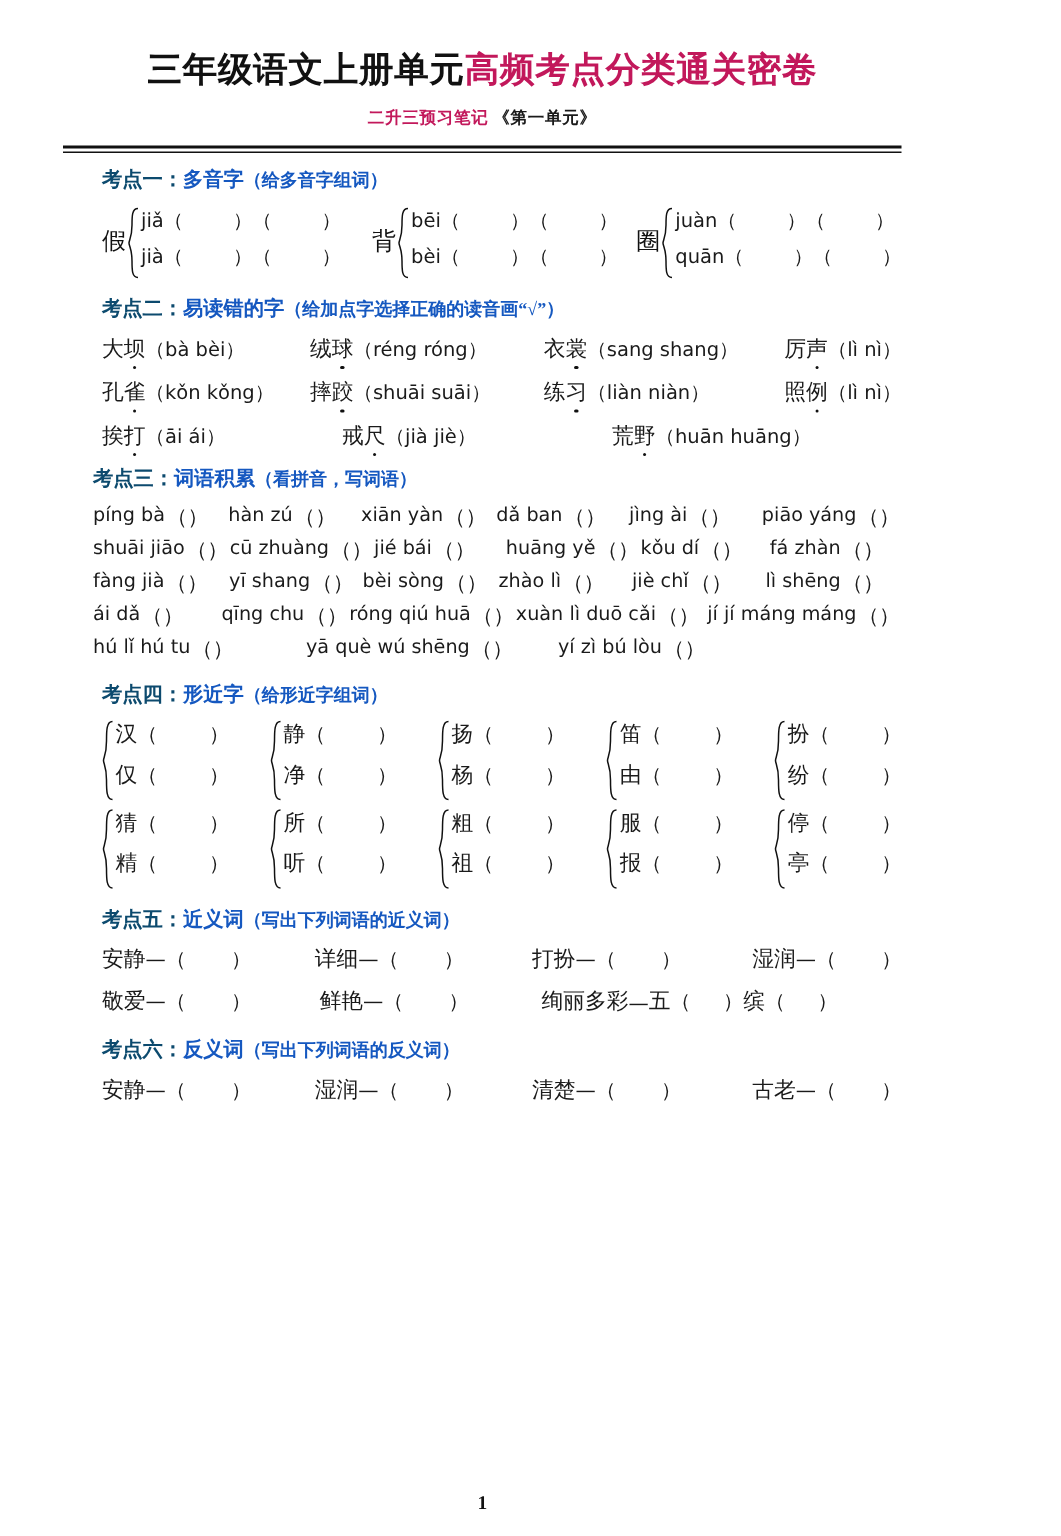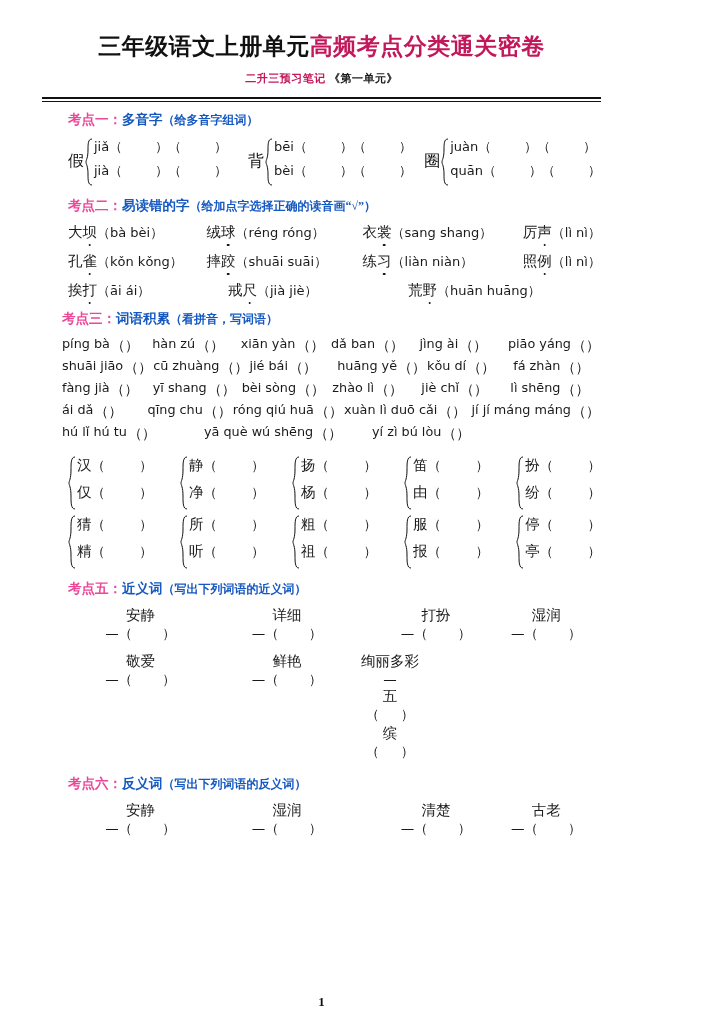--- a/index.html
+++ b/index.html
@@ -66,21 +66,21 @@
     margin-top: 14px;
     padding: 0 26px 0 52px;
   }
   .sec-head {
     font-size: 13.5px;
     font-weight: bold;
     line-height: 1.1;
     white-space: nowrap;
     font-family: "Liberation Serif", "DejaVu Serif", serif;
   }
-  .sec-num   { color: #ec4899; }
+  .sec-num   { color: #0c4a6e; }
   .sec-name  { color: #1558c0; }
   .sec-note  { color: #1558c0; font-size: 12px; font-weight: bold; }
 
   
   .poly-row {
     display: flex;
     margin-top: 10px;
     align-items: stretch;
   }
   .poly-group {
@@ -206,22 +206,21 @@
 
   
   .sa-row {
     display: flex;
     margin-top: 9px;
   }
   .sa-item {
     white-space: nowrap;
     font-size: 14.5px;
     display: flex;
-    align-items: center;
-    flex-direction: column;
+    align-items: flex-end;
   }
   .sa-item .sa-blank {
     font-family: "DejaVu Sans", "Liberation Sans", sans-serif;
     font-size: 13.5px;
   }
 
   
   .page-number {
     position: absolute;
     bottom: 14px;
@@ -588,20 +587,23 @@
               <span>（</span>
               <span>）</span>
             </span>
           </div>
       </div>
 
     </div>
   </div>
 
   <div class="section" style="margin-top:12px;">
+    <div class="sec-head">
+      <span class="sec-num">考点四：</span><span class="sec-name">形近字</span><span class="sec-note">（给形近字组词）</span>
+    </div>
 
     <div class="sim-row">
       <div class="sim-group" style="width:124px;">
         <span class="brace">
           <svg width="9" height="54" viewBox="0 0 9 54">
               <path d="M7 1 C3 1,3 7,3 14 C3 23,1 25,1 27 C1 29,3 31,3 40 C3 47,3 53,7 53" fill="none" stroke="#111" stroke-width="1"></path>
             </svg>
         </span>
         <div class="sim-lines">
           <div class="sim-line">

